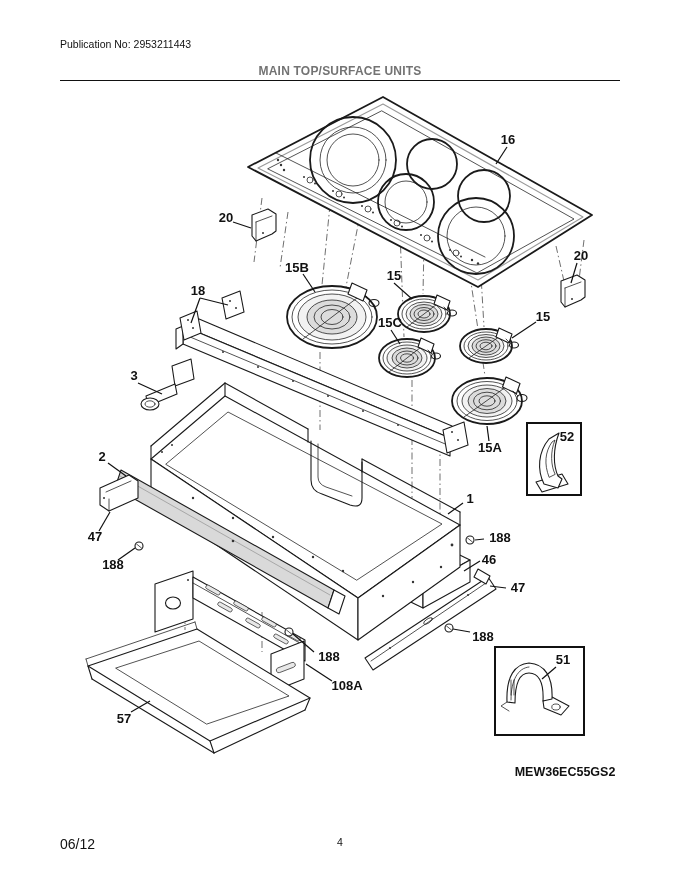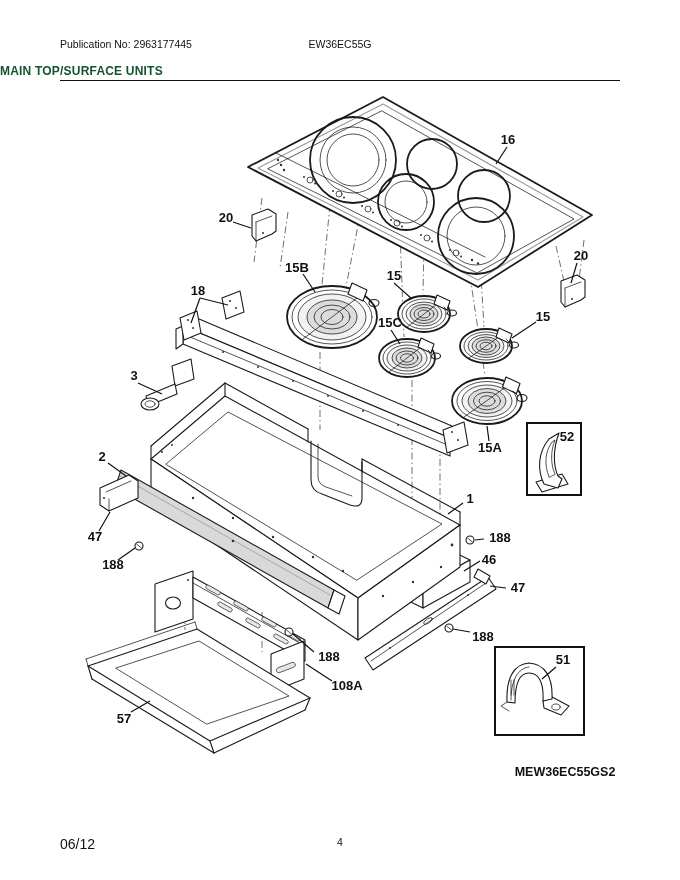--- a/index.html
+++ b/index.html
@@ -1,19 +1,19 @@
 <!DOCTYPE html>
 <html><head>
 <meta charset="utf-8">
 <style>
   html,body{margin:0;padding:0;background:#fff;}
   .page{position:relative;width:680px;height:880px;background:#fff;font-family:"Liberation Sans",sans-serif;overflow:hidden;}
   .hdr-pub{position:absolute;left:60px;top:38px;font-size:10.5px;color:#111;}
   .hdr-model{position:absolute;left:0;top:38px;width:680px;text-align:center;font-size:10.5px;color:#111;}
-  .hdr-title{position:absolute;left:0;top:64px;width:680px;font-size:12px;font-weight:bold;color:#14532d;letter-spacing:.2px;}
+  .hdr-title{position:absolute;left:0;top:64px;width:680px;text-align:center;font-size:12px;font-weight:bold;color:#737373;letter-spacing:.2px;}
   .hdr-rule{position:absolute;left:60px;top:80px;width:560px;height:0;border-top:1.5px solid #111;}
   .ftr-date{position:absolute;left:60px;top:836px;font-size:14px;color:#111;}
   .ftr-page{position:absolute;left:0;top:836px;width:680px;text-align:center;font-size:10.5px;color:#111;}
   svg{position:absolute;left:0;top:0;}
   .ln{stroke:#1a1a1a;fill:none;stroke-width:1.1;stroke-linejoin:round;stroke-linecap:round;}
   .w{fill:#fff;stroke:#1a1a1a;stroke-width:1.1;stroke-linejoin:round;}
   .thick{stroke-width:1.8;}
   .thin{stroke-width:.75;}
   .gry{stroke:#9a9a9a;}
   .dash{stroke:#555;stroke-width:.85;fill:none;stroke-dasharray:7 3 1.5 3;}
@@ -24,22 +24,21 @@
   .fill2{fill:#d9d9d9;stroke:#1a1a1a;stroke-width:1.1;stroke-linejoin:round;}
   .f2{fill:#f2f2f2;}
   .hub{fill:#dcdcdc;}
   .slot{fill:#e8e8e8;stroke:#333;stroke-width:.7;}
 </style>
 </head>
 <body>
 
 <div class="page">
 
-  <div class="hdr-pub">Publication No: 2963177445</div>
-  <div class="hdr-model">EW36EC55G</div>
+  <div class="hdr-pub">Publication No: 2953211443</div>
   <div class="hdr-title">MAIN TOP/SURFACE UNITS</div>
   <div class="hdr-rule"></div>
 
   <svg width="680" height="880" viewBox="0 0 680 880">
 
     <g>
       <line class="dash" x1="330" y1="205" x2="322" y2="285"></line>
       <line class="dash" x1="360" y1="215" x2="345" y2="292"></line>
       <line class="dash" x1="400" y1="232" x2="404" y2="337"></line>
       <line class="dash" x1="425" y1="192" x2="423" y2="294"></line>

